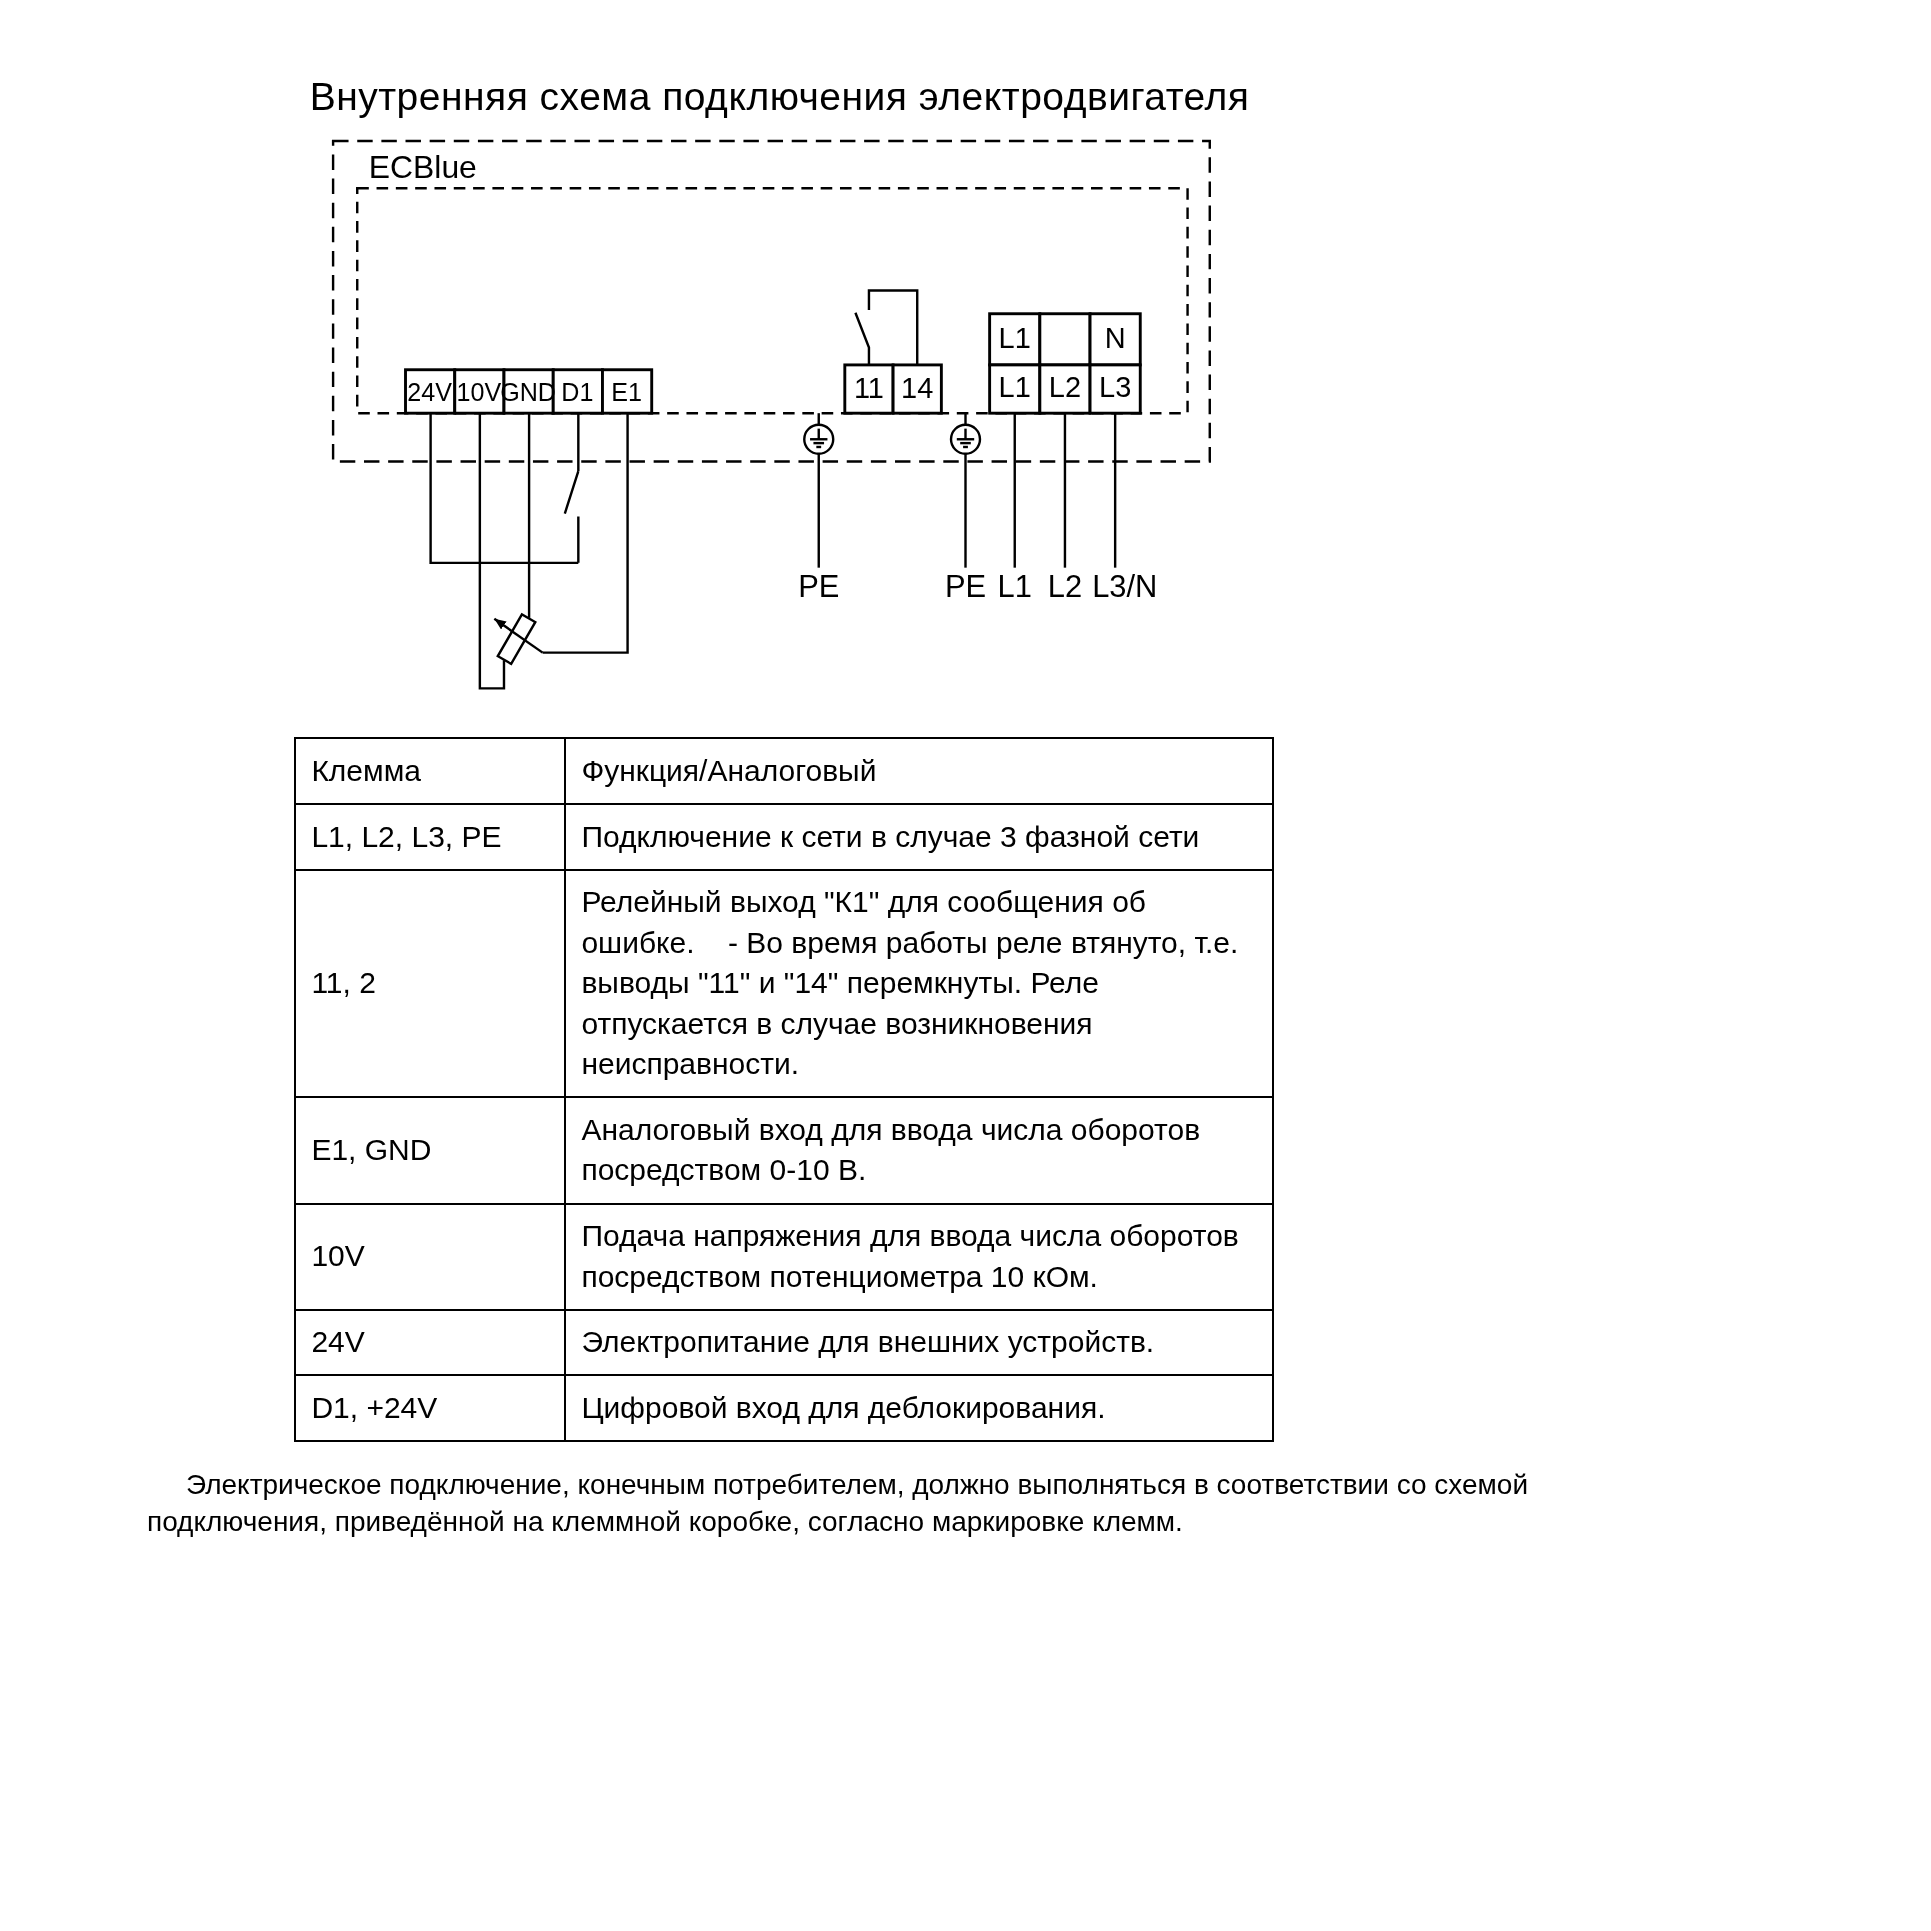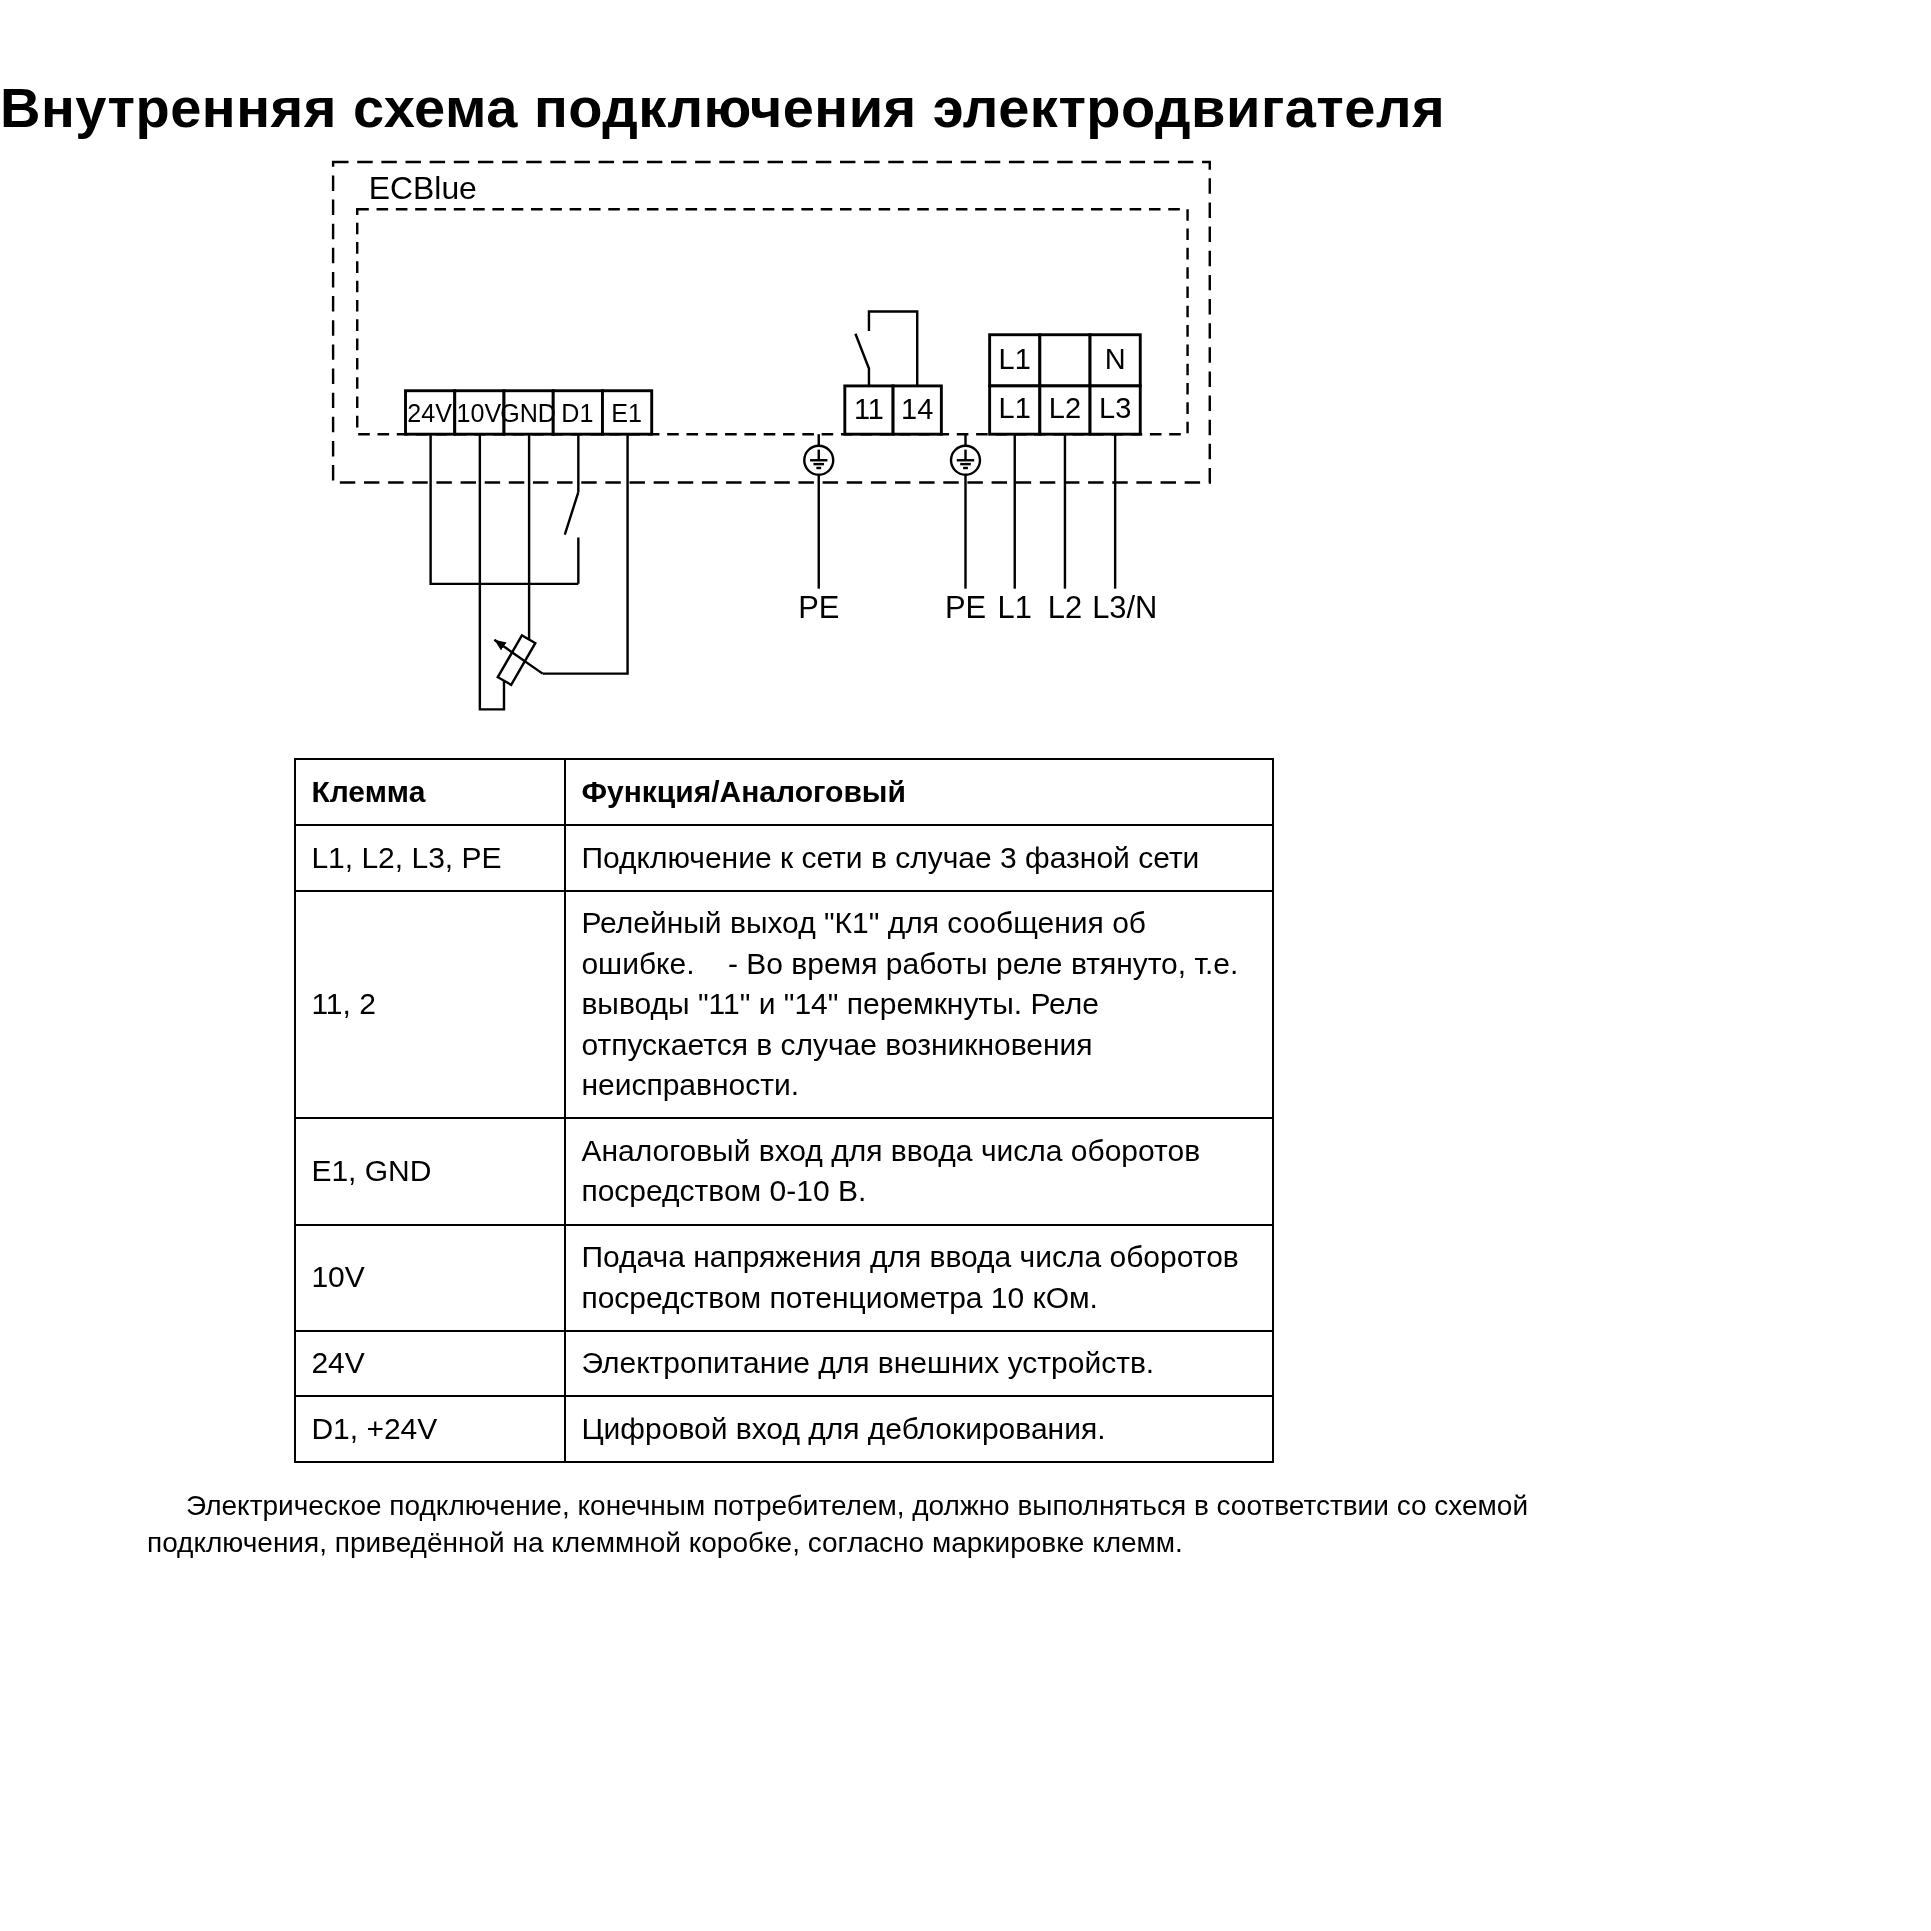--- a/index.html
+++ b/index.html
@@ -6,42 +6,43 @@
   html, body {
     margin: 0; padding: 0;
     width: 1931px; height: 1931px;
     background: #ffffff; color: #000000;
     font-family: "Liberation Sans", sans-serif;
     overflow: hidden;
   }
   h1.title {
     width: 1559px;
     margin: 75px 0 0 0;
-    font-size: 56px;
-    font-weight: bold;
+    text-align: center;
+    font-size: 39px;
+    font-weight: normal;
     letter-spacing: 0.5px;
   }
   svg.diagram { display: block; margin-top: 13.5px; font-family: "Liberation Sans", sans-serif; }
   svg.diagram text { fill: #000; stroke: none; }
 
   table.tbl {
     border-collapse: collapse;
     margin: 5.8px 0 0 294px;
     width: 980px;
     font-size: 30px;
     table-layout: fixed;
   }
   .tbl th, .tbl td {
     border: 2.4px solid #000;
     padding: 11.6px 15.4px;
     vertical-align: middle;
     text-align: left;
     line-height: 1.35;
   }
-  .tbl th { font-weight: bold; }
+  .tbl th { font-weight: normal; }
   .col-term { width: 270px; }
   td.fn { white-space: pre-wrap; }
 
   p.footer {
     margin: 25px 0 0 147px;
     width: 1448px;
     font-size: 28px;
     line-height: 1.3;
     text-indent: 39px;
   }

